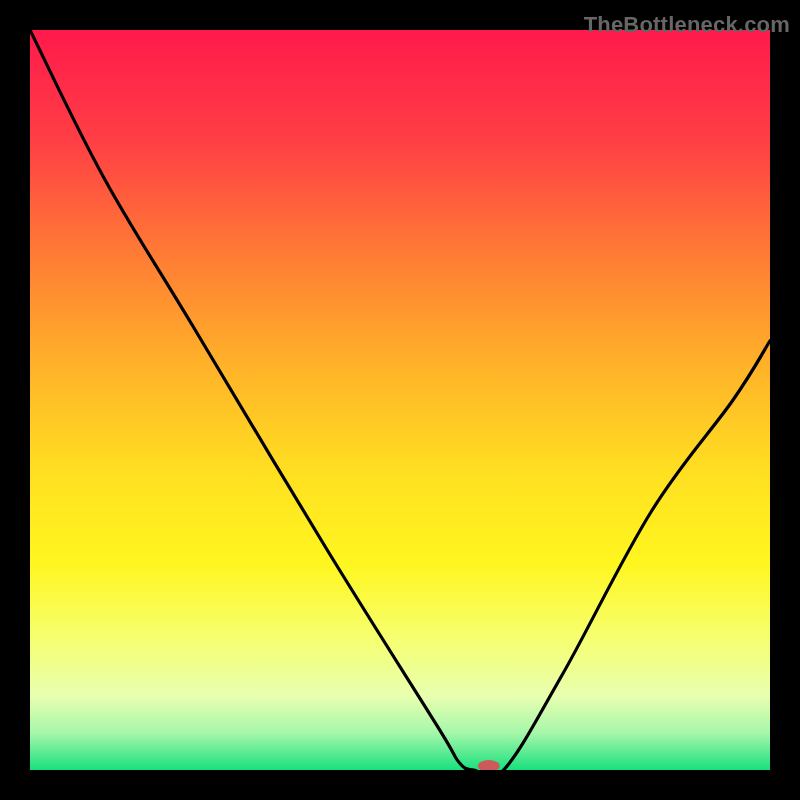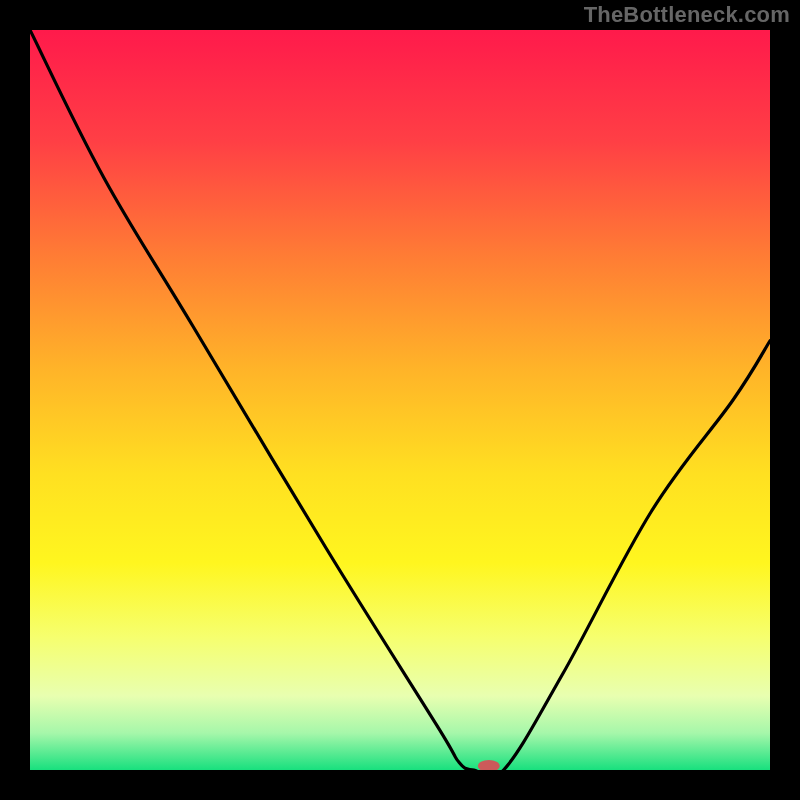--- a/index.html
+++ b/index.html
@@ -11,21 +11,21 @@
     overflow: hidden;
   }
   .stage {
     position: relative;
     width: 800px;
     height: 800px;
     background: #000;
   }
   .watermark {
     position: absolute;
-    top: 2px;
+    top: 12px;
     right: 10px;
     color: #666;
     font-family: Arial, Helvetica, sans-serif;
     font-size: 22px;
     font-weight: 600;
     letter-spacing: 0.2px;
     z-index: 20;
     user-select: none;
   }
   .plot {

